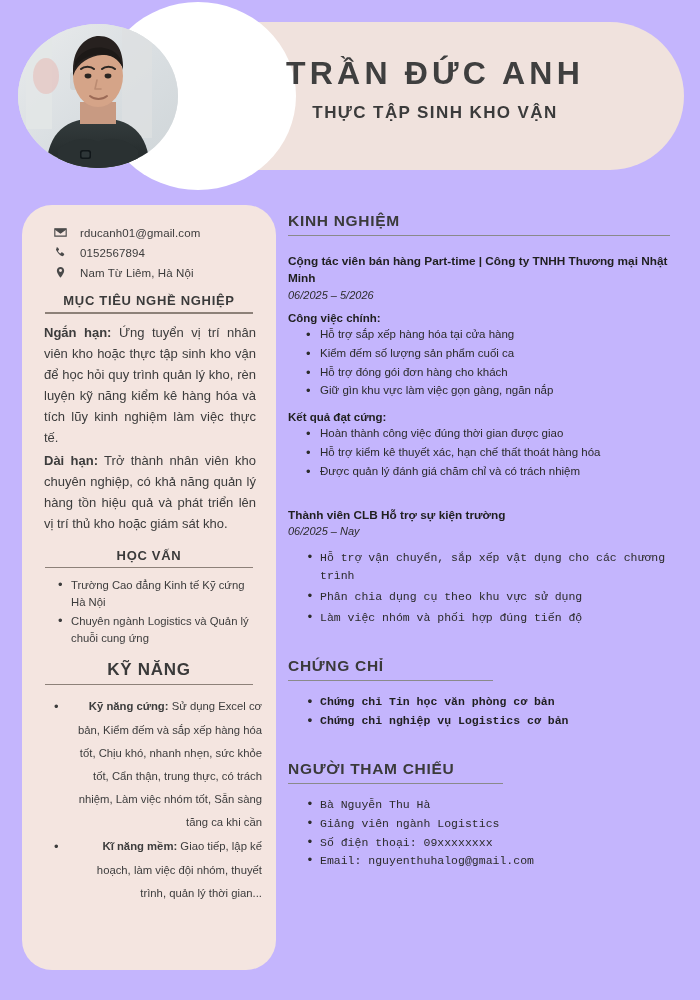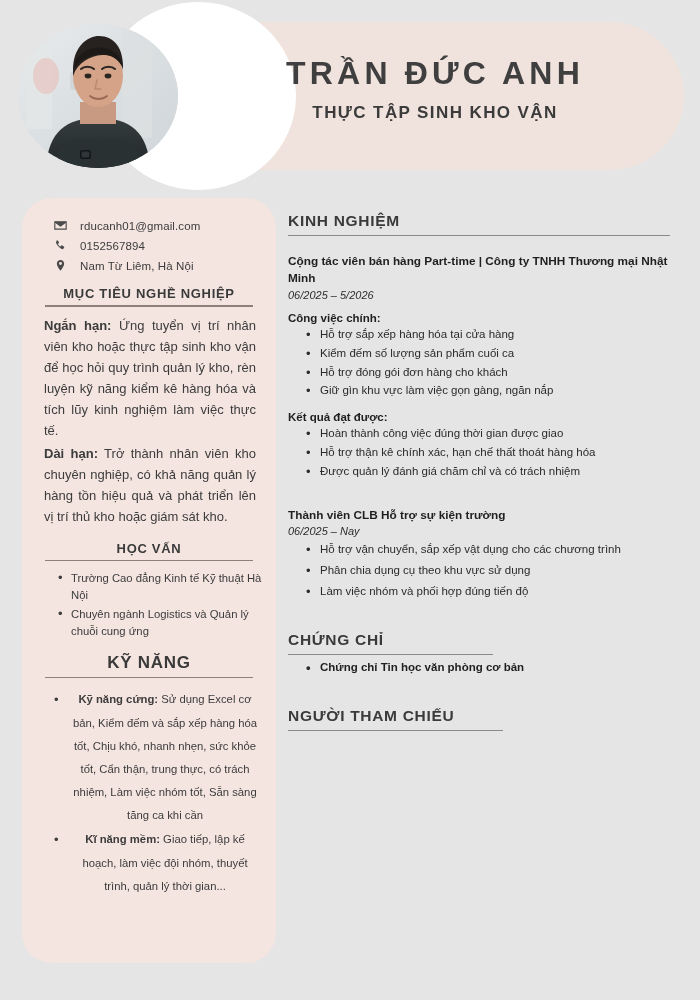--- a/index.html
+++ b/index.html
@@ -6,21 +6,21 @@
   html, body {
     width: 700px; height: 1000px;
     background: #ffffff;
     font-family: "Liberation Sans", sans-serif;
     -webkit-font-smoothing: antialiased;
   }
   #page {
     position: relative;
     width: 700px; height: 1000px;
     overflow: hidden;
-    background: #e5e5e5;
+    background: #c4b5fd;
   }
 
   
   .header-banner {
     position: absolute;
     left: 118px; top: 22px;
     width: 566px; height: 148px;
     background: #f0e2dd;
     border-radius: 74px;
     z-index: 1;
@@ -64,21 +64,21 @@
     font-size: 17px;
     font-weight: 700;
     letter-spacing: 1.4px;
     color: #3b3b3b;
     white-space: nowrap;
   }
 
   
   .sidebar {
     position: absolute;
-    left: 22px; top: 198px;
+    left: 22px; top: 205px;
     width: 254px; height: 765px;
     background: #f4e5e0;
     border-radius: 30px;
     padding: 16px 14px 10px 14px;
     z-index: 1;
   }
   .contact-list { margin: 5px 0 0 14px; }
   .contact-row {
     display: flex;
     align-items: center;
@@ -142,21 +142,21 @@
     position: absolute;
     left: 0; top: -1px;
     color: #3c3c3c;
     font-size: 13px;
   }
   .skill-list { margin: 10px 0 0 18px; }
   .skill-list li {
     line-height: 2.05;
     margin-bottom: 1px;
     padding-left: 14px;
-    text-align: center;
+    text-align: right;
   }
   .skill-list li b { font-weight: 700; }
 
   
   .main {
     position: absolute;
     left: 288px; top: 212px;
     width: 382px;
   }
   .main-head {
@@ -211,21 +211,21 @@
     position: absolute;
     left: 0; top: -1px;
     font-size: 13px;
     color: #2b2b2b;
   }
   .main-list.spaced li { margin-bottom: 3px; }
   .main-list.bold li { font-weight: 700; color: #1f1f1f; }
 
   .section-gap { margin-top: 26px; }
   .section-gap-lg { margin-top: 30px; }
-  .list-gap { margin-top: 4px; }
+  .list-gap { margin-top: 12px; font-family: Liberation Mono, monospace; }
 </style>
 </head>
 <body>
 
 <div id="page">
 
   <div class="header-banner"></div>
   <div class="header-notch"></div>
 
   <div class="photo-wrap">
@@ -304,21 +304,21 @@
     <div class="side-rule"></div>
 
     <div class="objective">
       <p><b>Ngắn hạn:</b><span> Ứng tuyển vị trí nhân viên kho hoặc thực tập sinh kho vận để học hỏi quy trình quản lý kho, rèn luyện kỹ năng kiểm kê hàng hóa và tích lũy kinh nghiệm làm việc thực tế.</span></p>
       <p><b>Dài hạn:</b><span> Trở thành nhân viên kho chuyên nghiệp, có khả năng quản lý hàng tồn hiệu quả và phát triển lên vị trí thủ kho hoặc giám sát kho.</span></p>
     </div>
 
     <div class="side-head">HỌC VẤN</div>
     <div class="side-rule"></div>
     <ul class="side-list">
-      <li>Trường Cao đẳng Kinh tế Kỹ thuật Hà Nội</li>
+      <li>Trường Cao đẳng Kinh tế Kỹ cứng Hà Nội</li>
       <li>Chuyên ngành Logistics và Quản lý chuỗi cung ứng</li>
     </ul>
 
     <div class="side-head sk">KỸ NĂNG</div>
     <div class="side-rule"></div>
     <ul class="side-list skill-list">
       <li><b>Kỹ năng cứng:</b><span> Sử dụng Excel cơ bản, Kiểm đếm và sắp xếp hàng hóa tốt, Chịu khó, nhanh nhẹn, sức khỏe tốt, Cẩn thận, trung thực, có trách nhiệm, Làm việc nhóm tốt, Sẵn sàng tăng ca khi cần</span></li>
       <li><b>Kĩ năng mềm:</b><span> Giao tiếp, lập kế hoạch, làm việc đội nhóm, thuyết trình, quản lý thời gian...</span></li>
     </ul>
   </div>
@@ -333,45 +333,52 @@
       <div class="job-date">06/2025 – 5/2026</div>
 
       <div class="sub-head">Công việc chính:</div>
       <ul class="main-list">
         <li>Hỗ trợ sắp xếp hàng hóa tại cửa hàng</li>
         <li>Kiểm đếm số lượng sản phẩm cuối ca</li>
         <li>Hỗ trợ đóng gói đơn hàng cho khách</li>
         <li>Giữ gìn khu vực làm việc gọn gàng, ngăn nắp</li>
       </ul>
 
-      <div class="sub-head">Kết quả đạt được:</div>
+      <div class="sub-head">Kết quả đạt cứng:</div>
       <ul class="main-list">
         <li>Hoàn thành công việc đúng thời gian được giao</li>
-        <li>Hỗ trợ thận kê chính xác, hạn chế thất thoát hàng hóa</li>
+        <li>Hỗ trợ kiểm kê thuyết xác, hạn chế thất thoát hàng hóa</li>
         <li>Được quản lý đánh giá chăm chỉ và có trách nhiệm</li>
       </ul>
     </div>
 
     <div class="job section-gap">
       <div class="job-title">Thành viên CLB Hỗ trợ sự kiện trường</div>
       <div class="job-date">06/2025 – Nay</div>
       <ul class="main-list list-gap spaced">
         <li>Hỗ trợ vận chuyển, sắp xếp vật dụng cho các chương trình</li>
         <li>Phân chia dụng cụ theo khu vực sử dụng</li>
         <li>Làm việc nhóm và phối hợp đúng tiến độ</li>
       </ul>
     </div>
 
     <div class="section-gap-lg">
       <div class="main-head">CHỨNG CHỈ</div>
       <div class="main-rule rule-w-mid"></div>
       <ul class="main-list bold list-gap">
         <li>Chứng chỉ Tin học văn phòng cơ bản</li>
+        <li>Chứng chỉ nghiệp vụ Logistics cơ bản</li>
       </ul>
     </div>
 
     <div class="section-gap-lg">
       <div class="main-head">NGƯỜI THAM CHIẾU</div>
       <div class="main-rule rule-w-ref"></div>
+      <ul class="main-list list-gap">
+        <li>Bà Nguyễn Thu Hà</li>
+        <li>Giảng viên ngành Logistics</li>
+        <li>Số điện thoại: 09xxxxxxxx</li>
+        <li>Email: nguyenthuhalog@gmail.com</li>
+      </ul>
     </div>
 
   </div>
 </div>
 
 </body></html>

